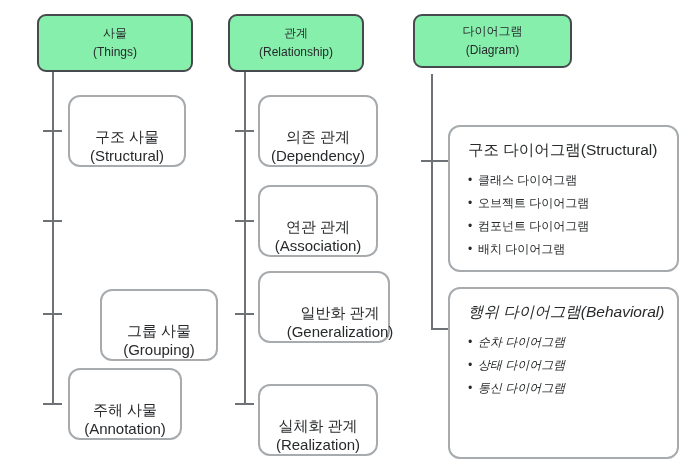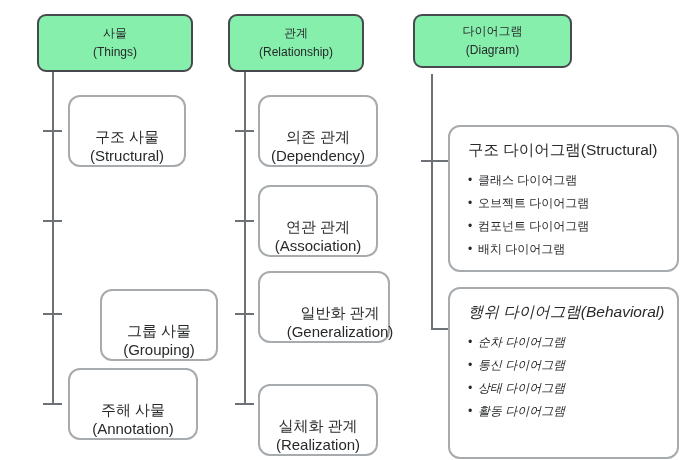--- a/index.html
+++ b/index.html
@@ -105,21 +105,21 @@
   <div class="hline" style="left:43px; top:403px; width:19px;"></div>
 
   <div class="child-box" style="left:68px; top:95px; width:118px; height:72px;">
     <span>구조 사물</span>
     <span>(Structural)</span>
   </div>
   <div class="child-box" style="left:68px; top:289px; width:118px; height:72px;margin-left:32px;">
     <span>그룹 사물</span>
     <span>(Grouping)</span>
   </div>
-  <div class="child-box" style="left:68px; top:368px; width:130px; height:72px;">
+  <div class="child-box" style="left:68px; top:368px; width:114px; height:72px;">
     <span>주해 사물</span>
     <span>(Annotation)</span>
   </div>
 
   <div class="hdr-box" style="left:228px; top:14px; width:136px; height:58px;">
     <span>관계</span>
     <span>(Relationship)</span>
   </div>
 
   <div class="vline" style="left:244px; top:72px; height:333px;"></div>
@@ -161,19 +161,18 @@
       <li>오브젝트 다이어그램</li>
       <li>컴포넌트 다이어그램</li>
       <li>배치 다이어그램</li>
     </ul>
   </div>
 
   <div class="group-box" style="left:448px; top:257px; width:231px; height:172px;font-style:italic;">
     <div class="group-title">행위 다이어그램(Behavioral)</div>
     <ul class="group-list">
       <li>순차 다이어그램</li>
+      <li>상태 다이어그램</li>
       <li>통신 다이어그램</li>
-      <li>상태 다이어그램</li>
-      <li>활동 다이어그램</li>
     </ul>
   </div>
 
 </div>
 
 </body></html>

